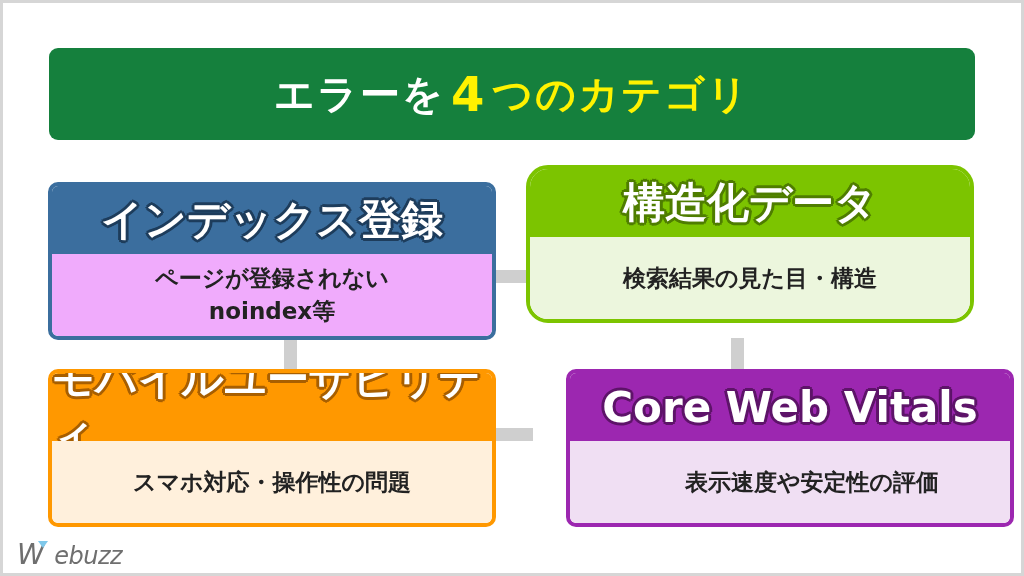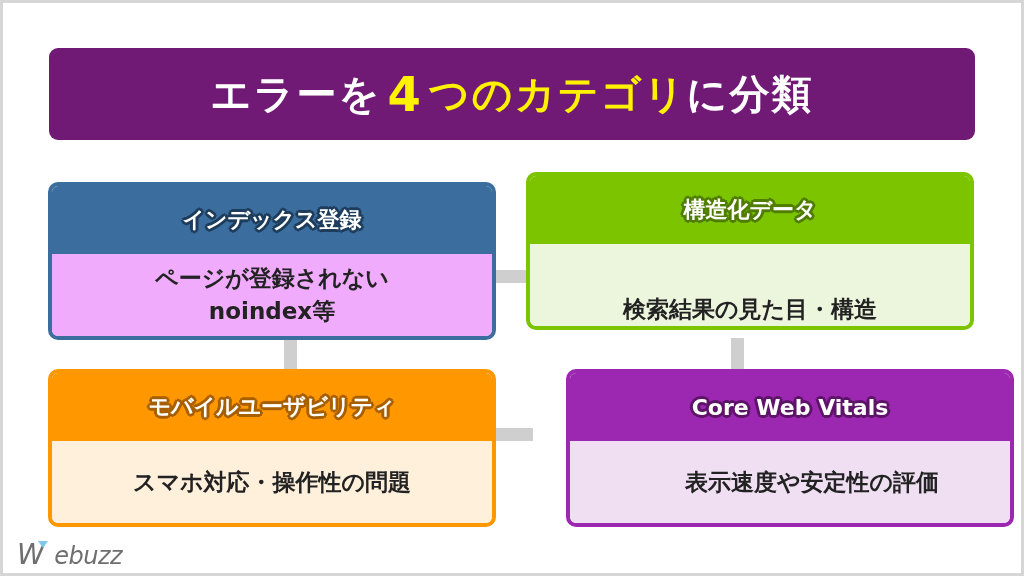--- a/index.html
+++ b/index.html
@@ -7,35 +7,35 @@
     width: 1024px; height: 576px; overflow: hidden;
     background: #d6d6d6;
     font-family: "DejaVu Sans", "Liberation Sans", sans-serif;
   }
   .page {
     position: absolute; left: 3px; top: 3px; width: 1018px; height: 570px;
     background: #ffffff;
   }
   .title-bar {
     position: absolute; left: 46px; top: 45px; width: 926px; height: 92px;
-    background: #701a75; border-radius: 9px;
+    background: #15803d; border-radius: 9px;
     display: flex; align-items: center; justify-content: center;
     font-weight: bold; font-size: 40px; color: #ffffff; letter-spacing: 2px;
   }
   .title-bar .hl { color: #fff200; }
   .title-bar .num { font-size: 48px; margin: 0 6px; }
   .connector { position: absolute; background: #cfcfcf; }
   .card {
     position: absolute; width: 448px; height: 158px;
     border-radius: 10px; box-sizing: border-box; border: 4px solid;
     overflow: hidden;
   }
   .card .head {
     height: 68px; display: flex; align-items: center; justify-content: center;
-    font-weight: bold; font-size: 22px; color: #ffffff;
+    font-weight: bold; font-size: 42px; color: #ffffff;
   }
   .card .body {
     position: absolute; left: 0; right: 0; top: 68px; bottom: 0;
     display: flex; flex-direction: column; align-items: center; justify-content: center;
     font-weight: bold; font-size: 23px; color: #222222; line-height: 33px;
     border-radius: 0 0 6px 6px;
   }
   .logo {
     position: absolute; left: 14px; top: 535px;
     font-weight: normal; font-size: 24px; color: #6f6f6f; font-style: italic;
@@ -50,39 +50,38 @@
 </style>
 </head>
 <body>
 
 <div class="page">
 
   <div class="title-bar">
     <span>エラーを</span>
     <span class="hl num">4</span>
     <span class="hl">つのカテゴリ</span>
-    <span>に分類</span>
   </div>
 
   <div class="connector" style="left: 490px; top: 267px; width: 40px; height: 13px; background: rgb(207, 207, 207);"></div>
   <div class="connector" style="left: 281px; top: 335px; width: 13px; height: 36px; background: rgb(207, 207, 207);"></div>
   <div class="connector" style="left: 728px; top: 335px; width: 13px; height: 36px; background: rgb(207, 207, 207);"></div>
   <div class="connector" style="left: 490px; top: 425px; width: 40px; height: 13px; background: rgb(207, 207, 207);"></div>
 
   <div class="card" id="card0" style="left: 45px; top: 179px; border-color: rgb(59, 110, 158);">
     <div class="head" style="background: rgb(59, 110, 158); text-shadow: rgb(30, 61, 92) 2px 0px 0px, rgb(30, 61, 92) -2px 0px 0px, rgb(30, 61, 92) 0px 2px 0px, rgb(30, 61, 92) 0px -2px 0px, rgb(30, 61, 92) 2px 2px 0px, rgb(30, 61, 92) -2px -2px 0px, rgb(30, 61, 92) 2px -2px 0px, rgb(30, 61, 92) -2px 2px 0px, rgb(30, 61, 92) 3px 0px 0px, rgb(30, 61, 92) -3px 0px 0px, rgb(30, 61, 92) 0px 3px 0px, rgb(30, 61, 92) 0px -3px 0px;">インデックス登録</div>
     <div class="body" style="background: #f0abfc;">
       <div>ページが登録されない</div>
       <div>noindex等</div>
     </div>
   </div>
 
-  <div class="card" id="card1" style="left: 523px; top: 169px; border-color: rgb(124, 196, 0);">
+  <div class="card" id="card1" style="left: 523px; top: 162px; border-color: rgb(124, 196, 0); border-radius: 22px;">
     <div class="head" style="background: rgb(124, 196, 0); text-shadow: rgb(79, 125, 0) 2px 0px 0px, rgb(79, 125, 0) -2px 0px 0px, rgb(79, 125, 0) 0px 2px 0px, rgb(79, 125, 0) 0px -2px 0px, rgb(79, 125, 0) 2px 2px 0px, rgb(79, 125, 0) -2px -2px 0px, rgb(79, 125, 0) 2px -2px 0px, rgb(79, 125, 0) -2px 2px 0px, rgb(79, 125, 0) 3px 0px 0px, rgb(79, 125, 0) -3px 0px 0px, rgb(79, 125, 0) 0px 3px 0px, rgb(79, 125, 0) 0px -3px 0px;">構造化データ</div>
-    <div class="body" style="background: rgb(236, 246, 221); justify-content: flex-end;">
+    <div class="body" style="background: rgb(236, 246, 221);">
       <div>検索結果の見た目・構造</div>
     </div>
   </div>
 
   <div class="card" id="card2" style="left: 45px; top: 366px; border-color: rgb(255, 152, 0);">
     <div class="head" style="background: rgb(255, 152, 0); text-shadow: rgb(168, 95, 0) 2px 0px 0px, rgb(168, 95, 0) -2px 0px 0px, rgb(168, 95, 0) 0px 2px 0px, rgb(168, 95, 0) 0px -2px 0px, rgb(168, 95, 0) 2px 2px 0px, rgb(168, 95, 0) -2px -2px 0px, rgb(168, 95, 0) 2px -2px 0px, rgb(168, 95, 0) -2px 2px 0px, rgb(168, 95, 0) 3px 0px 0px, rgb(168, 95, 0) -3px 0px 0px, rgb(168, 95, 0) 0px 3px 0px, rgb(168, 95, 0) 0px -3px 0px;">モバイルユーザビリティ</div>
     <div class="body" style="background: rgb(255, 240, 220); justify-content: center;">
       <div>スマホ対応・操作性の問題</div>
     </div>
   </div>

